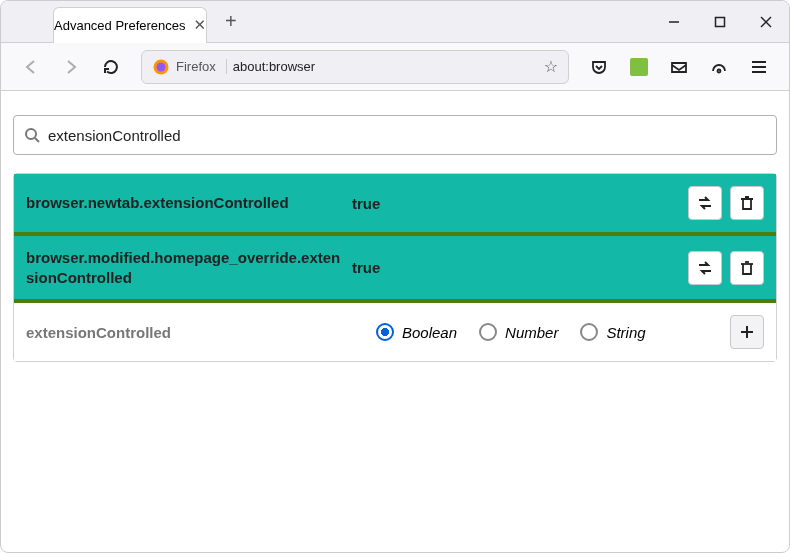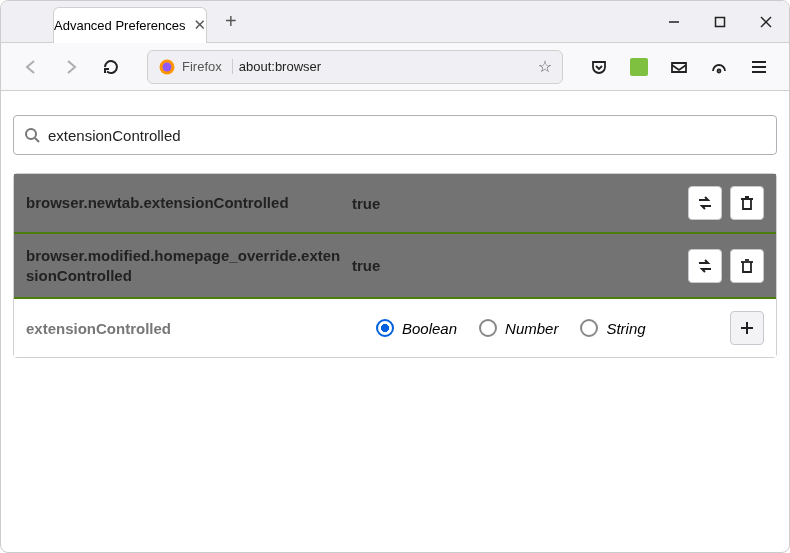--- a/index.html
+++ b/index.html
@@ -7,35 +7,35 @@
 .titlebar { height: 42px; display: flex; align-items: center; background: #f0f0f4; border-bottom: 1px solid #d0d0d0; }
 .tab { display: flex; align-items: center; gap: 8px; background: #fff; border: 1px solid #d0d0d0; border-bottom: none; border-radius: 6px 6px 0 0; padding: 8px 0; margin: 6px 0 0 52px; font-size: 13px; height: 36px; }
 .tab-close { cursor: pointer; color: #555; font-size: 15px; }
 .new-tab { margin-left: 10px; color: #555; font-size: 20px; cursor: pointer; padding: 4px 8px; }
 .win-controls { margin-left: auto; display: flex; }
 .win-btn { width: 46px; height: 42px; display: flex; align-items: center; justify-content: center; cursor: pointer; }
 .win-btn svg { stroke: #222; }
 .toolbar { height: 48px; display: flex; align-items: center; gap: 8px; padding: 0 14px; background: #f9f9fb; border-bottom: 1px solid #d0d0d0; }
 .nav-btn { width: 32px; height: 32px; display: flex; align-items: center; justify-content: center; cursor: pointer; border-radius: 4px; }
 .nav-btn.disabled { opacity: 0.35; pointer-events: none; }
-.addr { flex: 1; display: flex; align-items: center; background: #f0f0f4; border: 1px solid #d0d0d0; border-radius: 6px; height: 34px; padding: 0 10px; gap: 6px; margin: 0 12px; }
+.addr { flex: 1; display: flex; align-items: center; background: #f0f0f4; border: 1px solid #d0d0d0; border-radius: 6px; height: 34px; padding: 0 10px; gap: 6px; margin: 0 6px; }
 .fx-logo { width: 18px; height: 18px; }
 .addr-label { font-size: 13px; color: #555; border-right: 1px solid #ccc; padding-right: 10px; }
 .addr-url { font-size: 13px; color: #222; flex: 1; }
 .addr-star { color: #555; cursor: pointer; }
 .tb-icon { width: 32px; height: 32px; display: flex; align-items: center; justify-content: center; cursor: pointer; }
 .ext-icon { width: 18px; height: 18px; background: #7fc040; border-radius: 2px; }
 .content { padding: 24px 12px; }
 .search-row { display: flex; align-items: center; gap: 18px; margin-bottom: 18px; }
 .search-box { flex: 1; display: flex; align-items: center; border: 1px solid #b0b0b6; border-radius: 4px; height: 40px; padding: 0 10px; gap: 8px; }
 .search-input { border: none; outline: none; flex: 1; font-size: 15px; color: #222; }
 .checkbox-row { display: flex; align-items: center; gap: 8px; font-size: 15px; color: #222; cursor: pointer; }
 .checkbox { width: 16px; height: 16px; border: 1.5px solid #888; border-radius: 2px; }
 .pref-table { border: 1px solid #d0d0d4; border-radius: 4px; }
-.pref-row { display: flex; align-items: center; border-bottom: 2px solid #4d7c0f; padding: 12px 12px; background: #737373; gap: 6px; }
+.pref-row { display: flex; align-items: center; border-bottom: 4px solid #4d7c0f; padding: 12px 12px; background: #14b8a6; gap: 6px; }
 .pref-row:last-child { border-bottom: none; background: #fff; }
 .pref-name { font-weight: 700; font-size: 15px; color: #222; width: 320px; line-height: 1.3; word-break: break-all; }
 .pref-new-name { font-weight: 700; font-size: 15px; color: #777; width: 290px; }
 .pref-value { font-weight: 700; font-size: 15px; color: #222; flex: 1; }
 .pref-actions { display: flex; gap: 8px; margin-left: auto; }
 .icon-btn { width: 34px; height: 34px; display: flex; align-items: center; justify-content: center; cursor: pointer; border: 1px solid #c8c8ce; border-radius: 4px; background: #fff; }
 .icon-btn.plus { background: #f3f3f5; }
 .radio-group { display: flex; gap: 22px; flex: 1; align-items: center; padding-left: 54px; font-style: italic; }
 .radio-item { display: flex; align-items: center; gap: 8px; font-size: 15px; cursor: pointer; }
 .radio { width: 18px; height: 18px; border: 2px solid #888; border-radius: 50%; }

